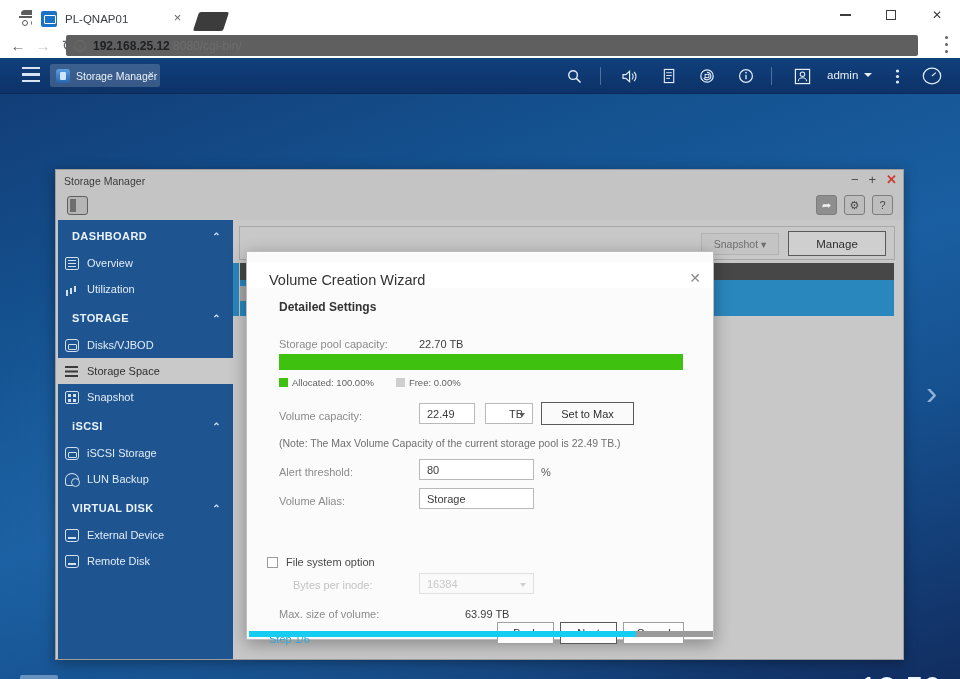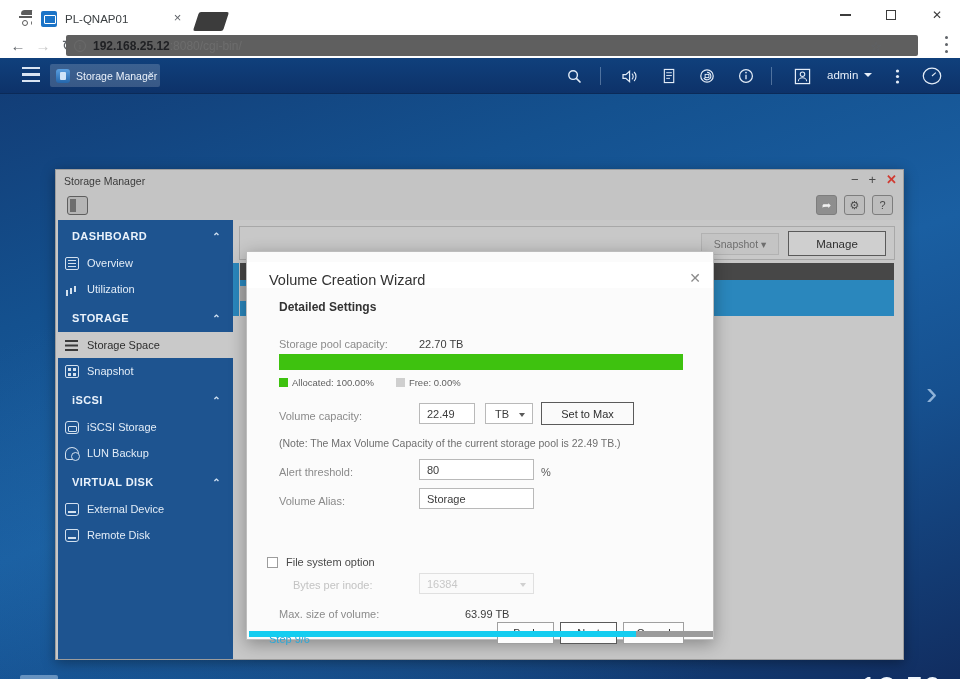--- a/index.html
+++ b/index.html
@@ -180,21 +180,21 @@
   #legend { position:absolute; left:32px; top:89px; display:flex; align-items:center; font-size:9.5px; color:#5f5f5f;}
   #legend .sw { width:9px;height:9px;display:inline-block;margin-right:4px;}
   #legend .sw.alloc{background:#3ec20f;}
   #legend .sw.free{background:#cfcfcf;}
   #legend .gap{width:22px;display:inline-block;}
 
   #volcap-label { left:32px; top:122px; }
   #input-volcap { position:absolute; left:172px; top:115px; width:56px; height:21px; background:#fff;
     border:1px solid #b9b9b9; font-size:11px; color:#3c3c3c; display:flex; align-items:center; padding-left:7px;text-align:center;}
   #select-unit { position:absolute; left:238px; top:115px; width:48px; height:21px; background:#fff;
-    border:1px solid #b9b9b9; font-size:11px; color:#3c3c3c; display:flex; align-items:center; padding-left:9px;}
+    border:1px solid #b9b9b9; font-size:11px; color:#3c3c3c; display:flex; align-items:center; padding-left:23px;}
   #select-unit .car { position:absolute; right:7px; top:9px; width:0;height:0;border-left:3.5px solid transparent;border-right:3.5px solid transparent;border-top:4px solid #5a5a5a;}
   #btn-setmax { position:absolute; left:294px; top:114px; width:93px; height:23px; background:#fafafa;
     border:1.5px solid #5a5a5a; font-size:11px; color:#2f2f2f; display:flex; align-items:center; justify-content:center;}
 
   #note-text { position:absolute; left:32px; top:149px; font-size:10.5px; color:#6f6f6f;}
 
   #alert-label { left:32px; top:178px; }
   #input-alert { position:absolute; left:172px; top:171px; width:115px; height:21px; background:#fff;
     border:1px solid #b9b9b9; font-size:11px; color:#3c3c3c; display:flex; align-items:center; padding-left:7px;}
   #pct-sign { left:294px; top:178px; color:#5b5b5b;}
@@ -425,20 +425,24 @@
           <span class="nav-ico chart"></span>
           <span>Utilization</span>
         </div>
       </div>
 
       <div class="nav-group">
         <div class="nav-head">
           <span>STORAGE</span>
           <span class="caret">⌃</span>
         </div>
+        <div class="nav-item">
+          <span class="nav-ico disk"></span>
+          <span>Disks/VJBOD</span>
+        </div>
         <div class="nav-item active">
           <span class="nav-ico stack"></span>
           <span>Storage Space</span>
         </div>
         <div class="nav-item">
           <span class="nav-ico grid"></span>
           <span>Snapshot</span>
         </div>
       </div>
 
@@ -531,21 +535,21 @@
 
         <div class="row-label" id="inode-label">Bytes per inode:</div>
         <div id="select-inode">
           <span>16384</span>
           <span class="car"></span>
         </div>
 
         <div class="row-label" id="max-label">Max. size of volume:</div>
         <div class="row-value" id="max-value">63.99 TB</div>
 
-        <div id="step-label">Step 9/6</div>
+        <div id="step-label">Step 1/6</div>
         <div class="dlg-btn" id="btn-back">Back</div>
         <div class="dlg-btn" id="btn-next">Next</div>
         <div class="dlg-btn" id="btn-cancel">Cancel</div>
       </div>
 
       <div id="dlg-progress">
         <div id="dlg-progress-fill" style="width: 83.3%;"></div>
       </div>
     </div>
   </div>

